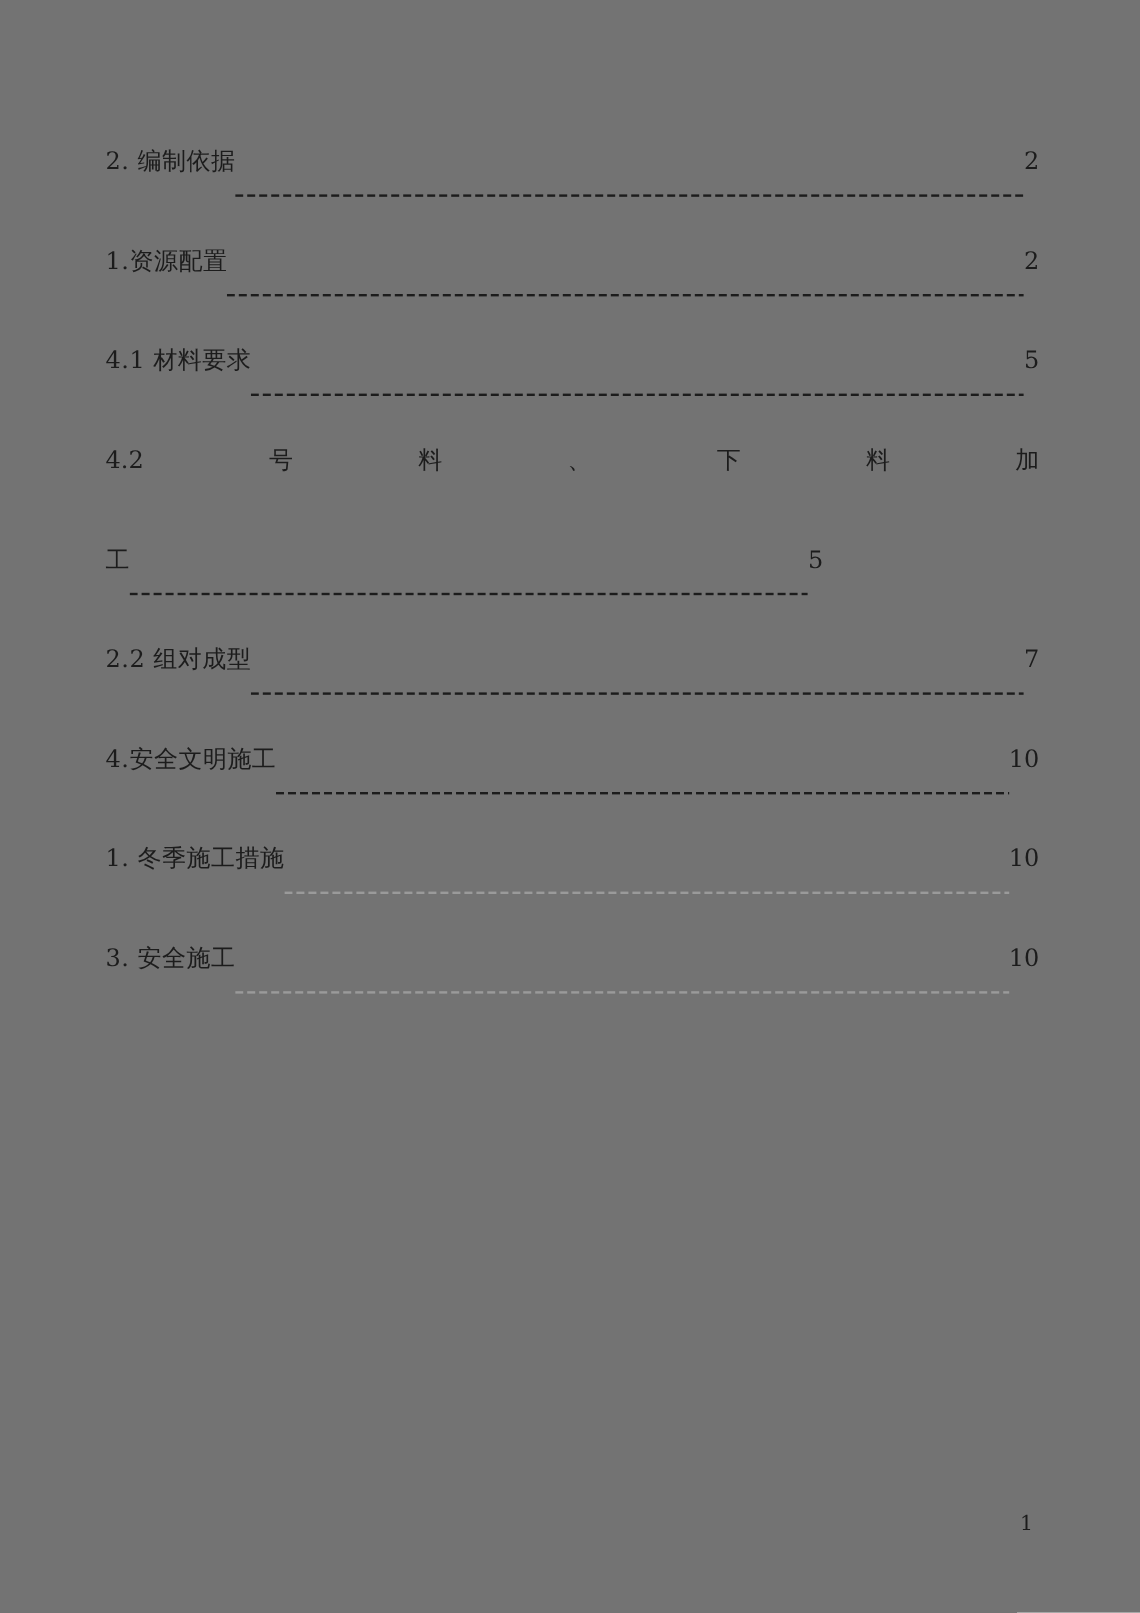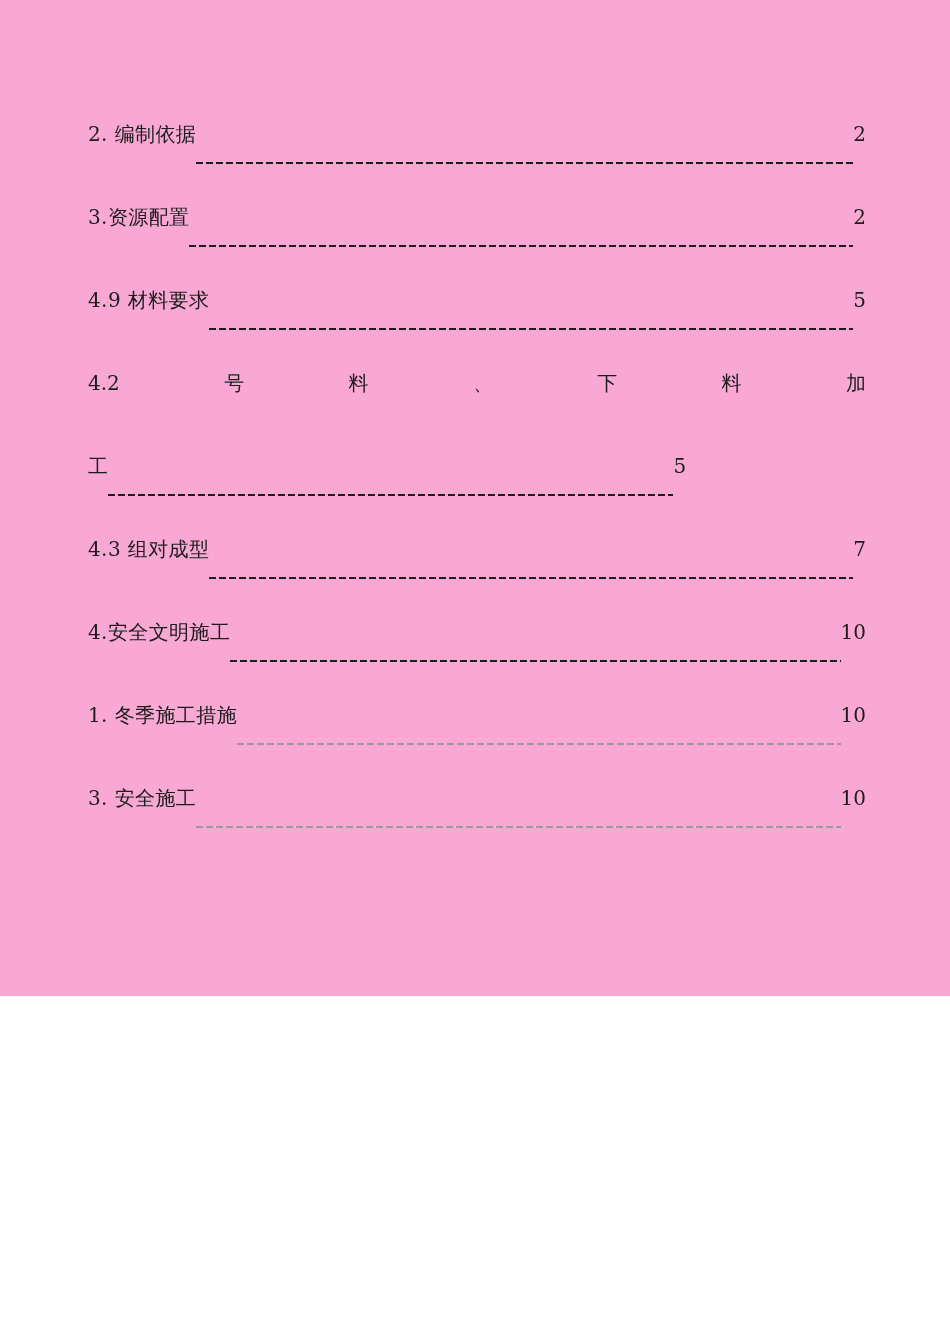--- a/index.html
+++ b/index.html
@@ -5,22 +5,22 @@
 <style>
   html, body {
     margin: 0;
     padding: 0;
     background: #ffffff;
   }
 
   .page {
     position: relative;
     width: 950px;
-    height: 996px;
-    background: #f9a8d4;
+    height: 1344px;
+    background: #737373;
     overflow: hidden;
     font-family: "DejaVu Serif", "Liberation Serif", serif;
     color: #1a1a1a;
   }
 
   
   .toc {
     position: absolute;
     left: 88px;
     top: 120px;
@@ -124,28 +124,28 @@
 
   <div class="toc">
 
     <div class="toc-entry">
       <span class="entry-title">2. 编制依据</span>
       <span class="leader"></span>
       <span class="entry-page">2</span>
     </div>
 
     <div class="toc-entry">
-      <span class="entry-title">3.资源配置</span>
+      <span class="entry-title">1.资源配置</span>
       <span class="leader"></span>
       <span class="entry-page">2</span>
     </div>
 
 
     <div class="toc-entry">
-      <span class="entry-title">4.9 材料要求</span>
+      <span class="entry-title">4.1 材料要求</span>
       <span class="leader"></span>
       <span class="entry-page">5</span>
     </div>
 
     <div class="toc-entry justified">
       <div class="justified-row">
         <span class="jchar">4.2</span>
         <span class="jchar">号</span>
         <span class="jchar">料</span>
         <span class="jchar">、</span>
@@ -156,21 +156,21 @@
     </div>
 
     <div class="toc-entry short">
       <span class="entry-title">工</span>
       <span class="leader"></span>
       <span class="entry-page">5</span>
       <span class="tail-gap"></span>
     </div>
 
     <div class="toc-entry">
-      <span class="entry-title">4.3 组对成型</span>
+      <span class="entry-title">2.2 组对成型</span>
       <span class="leader"></span>
       <span class="entry-page">7</span>
     </div>
 
     <div class="toc-entry">
       <span class="entry-title">4.安全文明施工</span>
       <span class="leader"></span>
       <span class="entry-page">10</span>
     </div>
 

